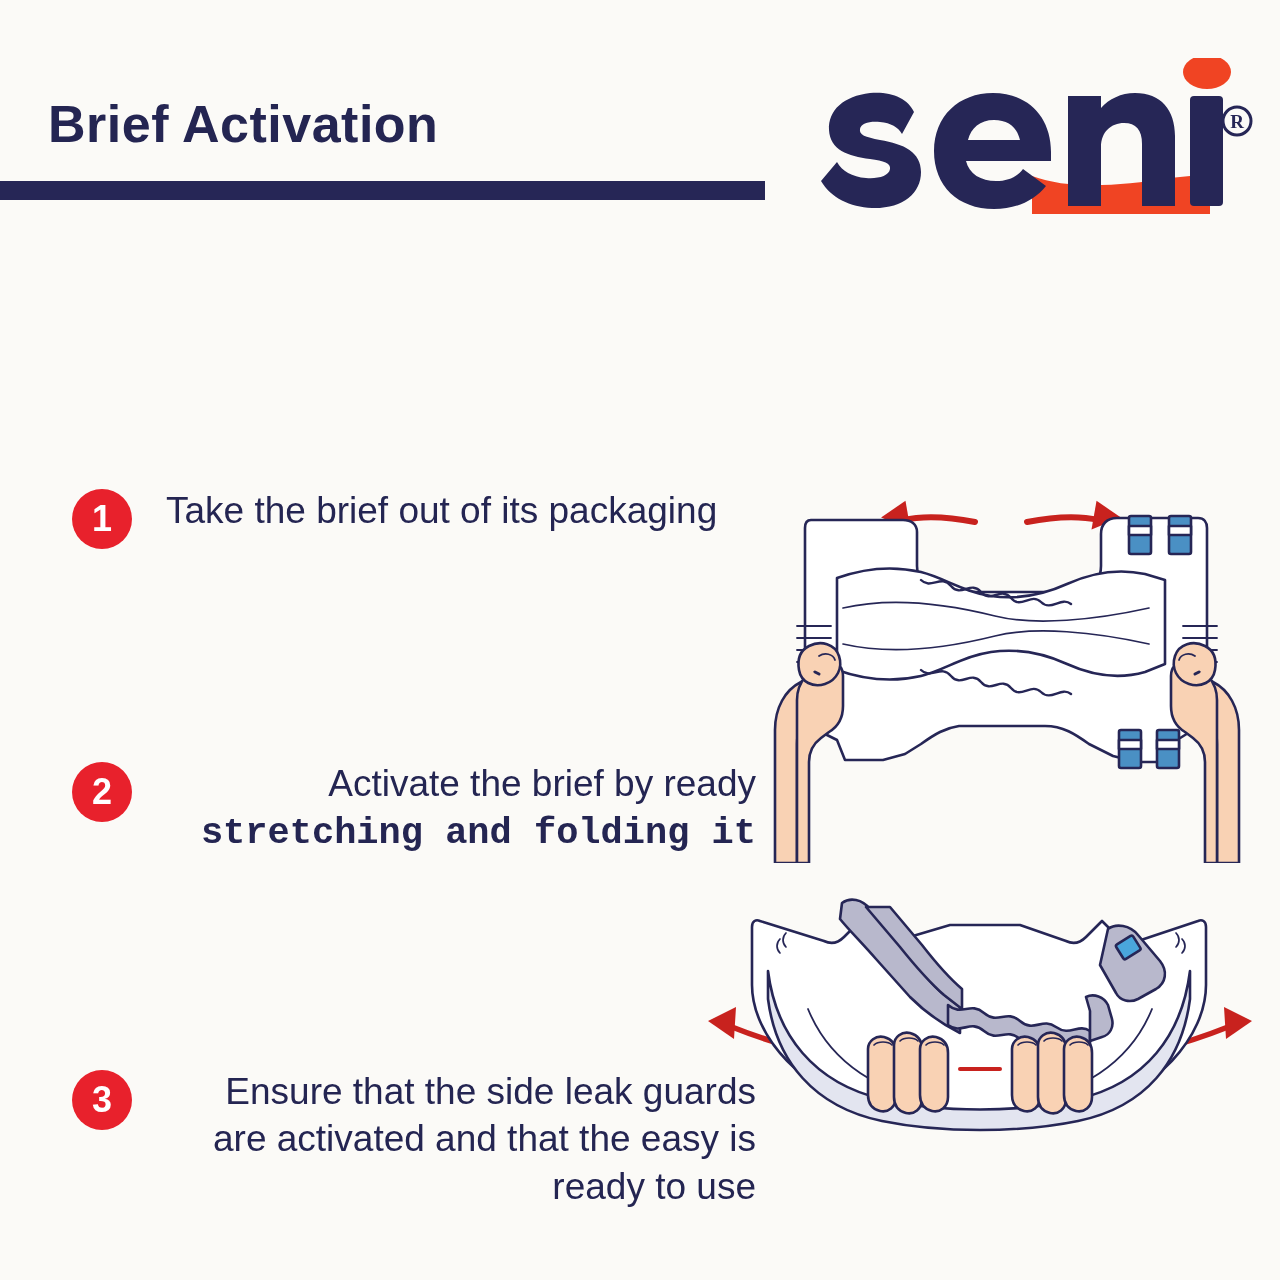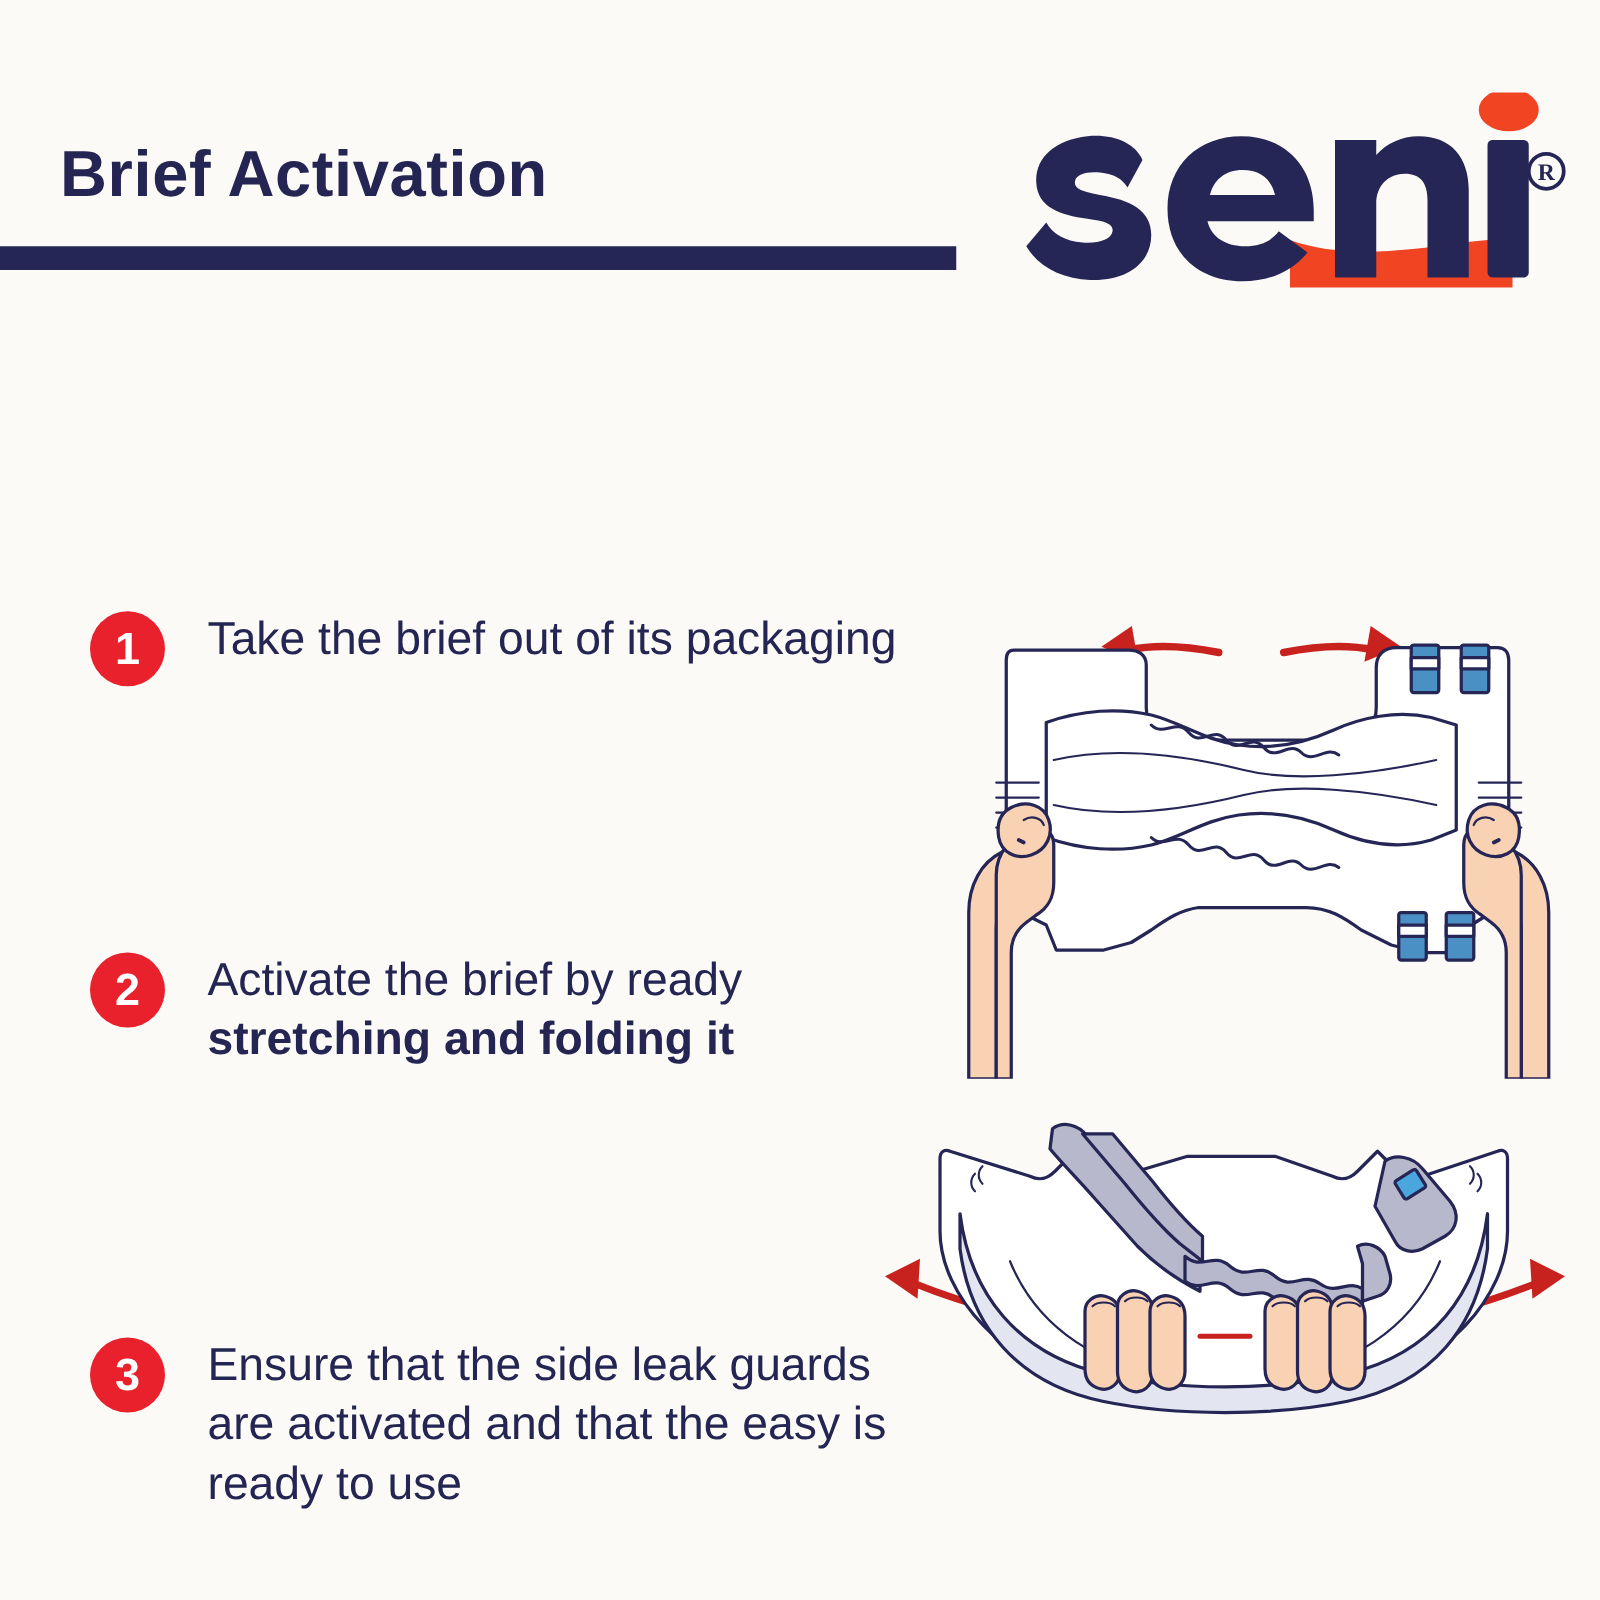--- a/index.html
+++ b/index.html
@@ -18,21 +18,21 @@
   .page {
     position: relative;
     width: 1280px;
     height: 1280px;
   }
 
   
   .header {
     position: absolute;
     left: 0;
-    top: 16px;
+    top: 0;
     width: 1196px;
     height: 250px;
   }
   .page-title {
     position: absolute;
     left: 48px;
     top: 98px;
     font-size: 52px;
     font-weight: 600;
     color: #242552;
@@ -108,23 +108,25 @@
     line-height: 1;
     margin-top: 2px;
   }
   .step-text {
     margin-left: 34px;
     font-size: 37px;
     line-height: 1.28;
     color: #242552;
     font-weight: 400;
     max-width: 590px;
+    text-align: right;
   }
   .step-text b {
     font-weight: 700;
+    font-family: Liberation Mono, monospace;
   }
 
   
   .illus {
     position: absolute;
   }
   .illus-stretch {
     left: 745px;
     top: 468px;
     width: 525px;

